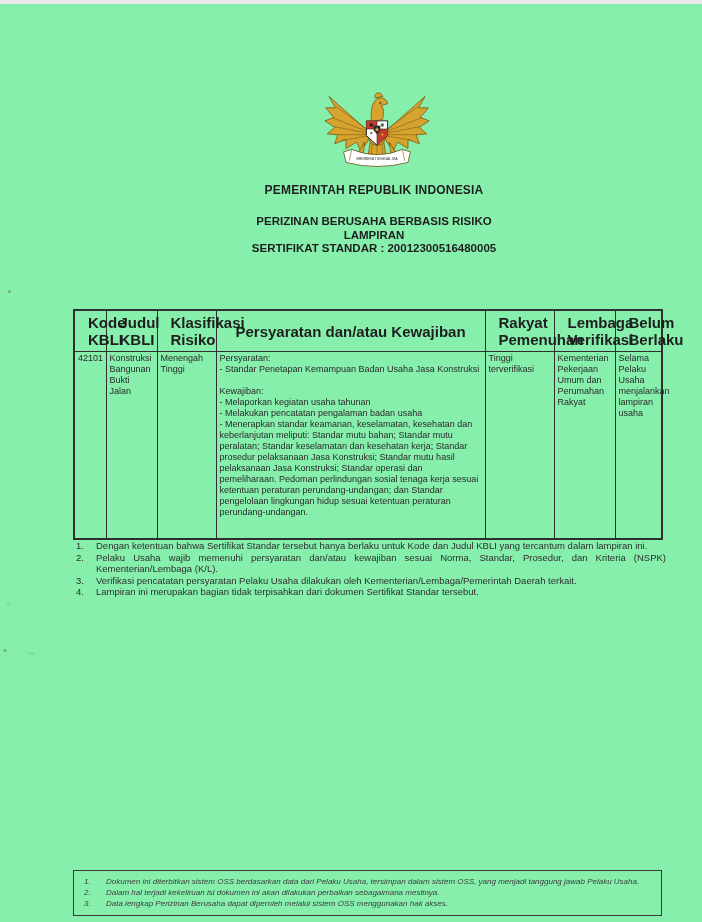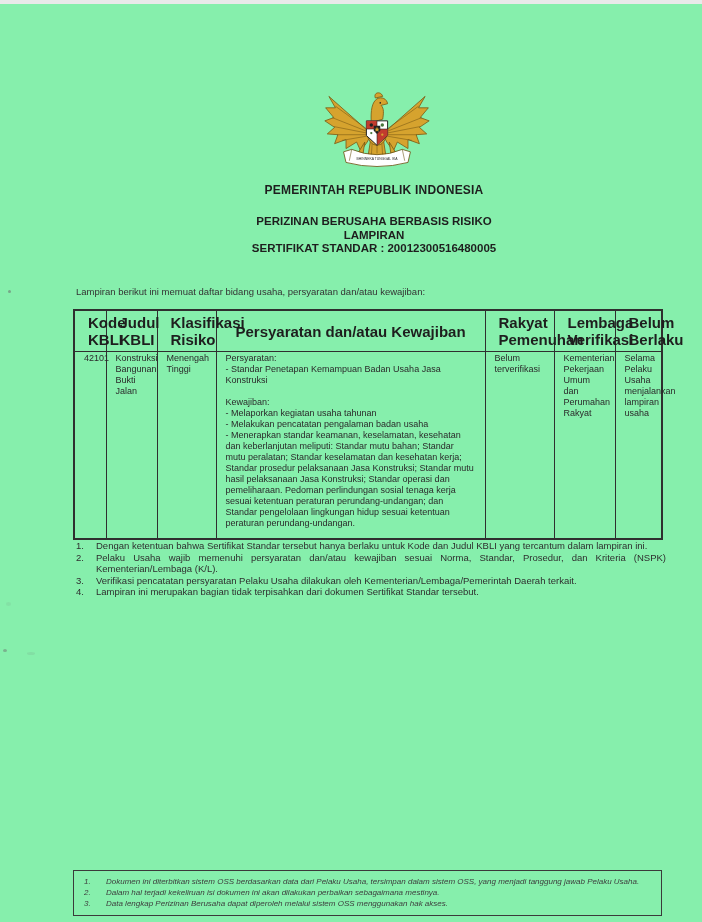--- a/index.html
+++ b/index.html
@@ -31,21 +31,21 @@
     border-collapse:collapse; table-layout:fixed;
     font-size:9px; color:#2a2a2a;
   }
   .kbli-table th, .kbli-table td { border:1px solid #2f2f2f; }
   .kbli-table { border:2px solid #2f2f2f; }
   .kbli-table th {
     font-size:15px; font-weight:bold; text-align:center; vertical-align:middle;
     white-space:pre-line; line-height:17px; padding:3px 13px; height:30px; color:#1e1e1e;
   }
   .kbli-table td {
-    vertical-align:top; line-height:11px; padding:1px 9px; height:187px;
+    vertical-align:top; line-height:11px; padding:1px 3px; height:187px;
   }
   td.pre { white-space:pre-wrap; }
   
   .notes { position:absolute; left:76px; top:536px; width:590px; font-size:9.5px; color:#2e2e2e; }
   .note-row { display:flex; line-height:11.5px; }
   .note-num { width:20px; flex:0 0 20px; }
   .note-text { flex:1; text-align:justify; }
   
   .footer-box {
     position:absolute; left:73px; top:866px; width:589px; height:46px;
@@ -104,21 +104,20 @@
     </svg>
   </div>
 
   <div class="gov-title">PEMERINTAH REPUBLIK INDONESIA</div>
   <div class="doc-titles">
     <div>PERIZINAN BERUSAHA BERBASIS RISIKO</div>
     <div>LAMPIRAN</div>
     <div>SERTIFIKAT STANDAR : 20012300516480005</div>
   </div>
 
-  <div class="intro">Lampiran berikut ini memuat daftar bidang usaha, persyaratan dan/atau kewajiban:</div>
 
   <table class="kbli-table">
     <colgroup>
       <col style="width:32px">
         <col style="width:51px">
         <col style="width:59px">
       <col style="width:269px">
         <col style="width:69px">
         <col style="width:61px">
         <col style="width:47px">
@@ -145,21 +144,21 @@
         <td>42101</td>
         <td>Konstruksi Bangunan Bukti Jalan</td>
         <td>Menengah Tinggi</td>
         <td class="pre">Persyaratan:
 - Standar Penetapan Kemampuan Badan Usaha Jasa Konstruksi
 
 Kewajiban:
 - Melaporkan kegiatan usaha tahunan
 - Melakukan pencatatan pengalaman badan usaha
 - Menerapkan standar keamanan, keselamatan, kesehatan dan keberlanjutan meliputi: Standar mutu bahan; Standar mutu peralatan; Standar keselamatan dan kesehatan kerja; Standar prosedur pelaksanaan Jasa Konstruksi; Standar mutu hasil pelaksanaan Jasa Konstruksi; Standar operasi dan pemeliharaan. Pedoman perlindungan sosial tenaga kerja sesuai ketentuan peraturan perundang-undangan; dan Standar pengelolaan lingkungan hidup sesuai ketentuan peraturan perundang-undangan.</td>
-        <td>Belum terverifikasi</td>
+        <td>Tinggi terverifikasi</td>
         <td>Kementerian Pekerjaan Umum dan Perumahan Rakyat</td>
         <td>Selama Pelaku Usaha menjalankan lampiran usaha</td>
       </tr>
     </tbody>
   </table>
 
   <div class="notes">
     <div class="note-row">
       <span class="note-num">1.</span>
       <span class="note-text">Dengan ketentuan bahwa Sertifikat Standar tersebut hanya berlaku untuk Kode dan Judul KBLI yang tercantum dalam lampiran ini.</span>

